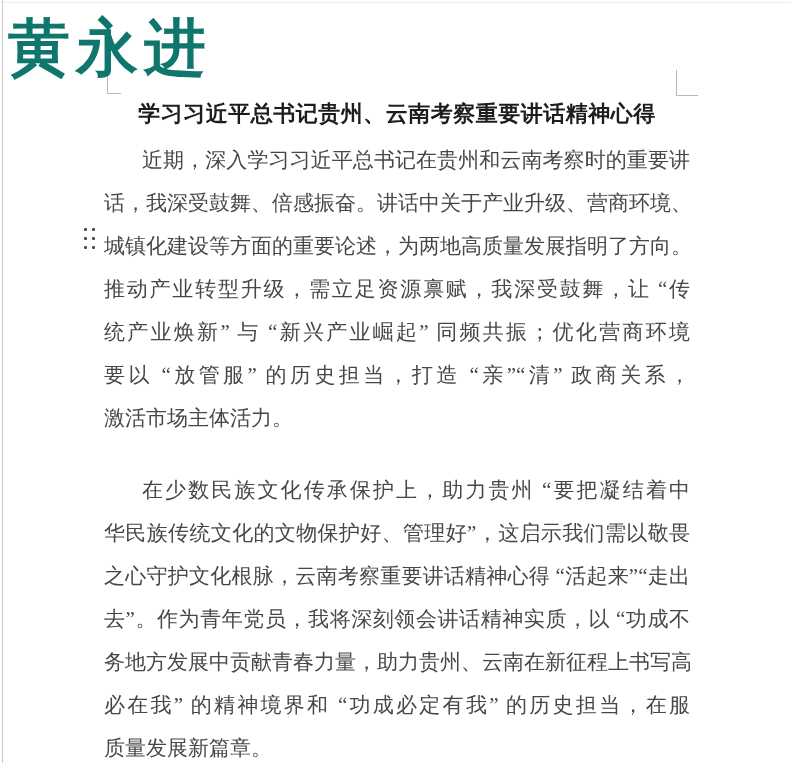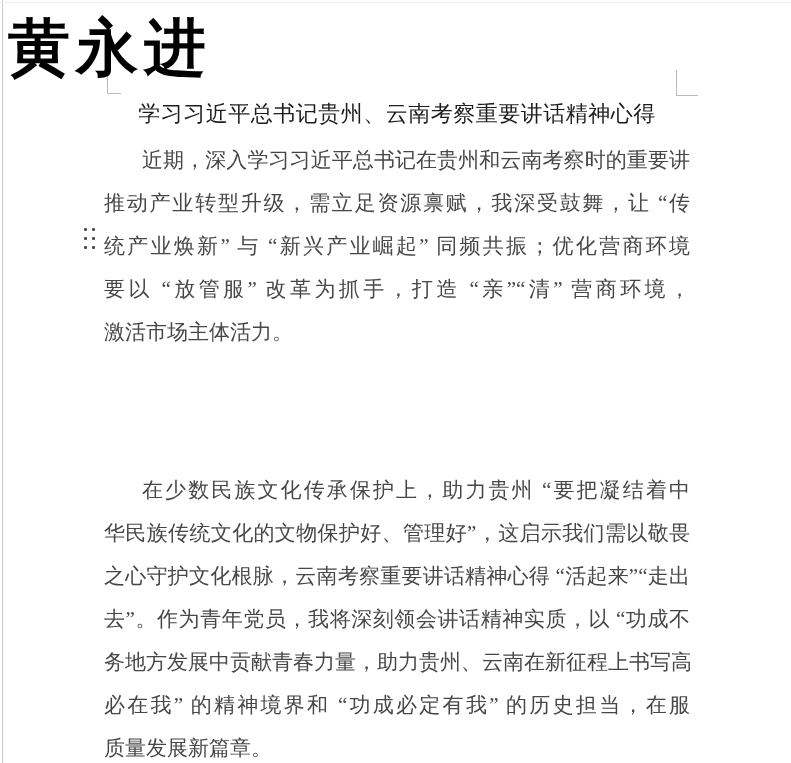--- a/index.html
+++ b/index.html
@@ -31,21 +31,21 @@
   }
   
   .author-name {
     position: absolute;
     left: 8px; top: 10px;
     font-family: "Liberation Sans", sans-serif;
     font-weight: 900;
     font-size: 62px;
     line-height: 76px;
     letter-spacing: 6px;
-    color: #000000;
+    color: #0f766e;
     white-space: nowrap;
     z-index: 3;
   }
   
   .corner-mark {
     position: absolute;
     border-left: 1px solid #b9b9b9;
     border-bottom: 1px solid #b9b9b9;
     z-index: 1;
   }
@@ -67,21 +67,21 @@
     width: 3px; height: 3px;
     background: #4d4d4d;
     border-radius: 1px;
   }
   
   .doc-title {
     position: absolute;
     left: 104px; top: 100px;
     width: 586px;
     font-family: "Liberation Sans", sans-serif;
-    font-weight: normal;
+    font-weight: bold;
     font-size: 22px;
     line-height: 28px;
     letter-spacing: 0.5px;
     text-align: center;
     color: #1d1d1d;
     z-index: 2;
   }
   .para {
     position: absolute;
     left: 104px;
@@ -127,23 +127,25 @@
     <i></i>
     <i></i>
     <i></i>
     <i></i>
   </div>
 
   <div class="doc-title">学习习近平总书记贵州、云南考察重要讲话精神心得</div>
 
   <div class="para para-1">
     <span class="ln ln-indent">近期，深入学习习近平总书记在贵州和云南考察时的重要讲</span>
+    <span class="ln">话，我深受鼓舞、倍感振奋。讲话中关于产业升级、营商环境、</span>
+    <span class="ln">城镇化建设等方面的重要论述，为两地高质量发展指明了方向。</span>
     <span class="ln">推动产业转型升级，需立足资源禀赋，我深受鼓舞，让 “传</span>
     <span class="ln">统产业焕新” 与 “新兴产业崛起” 同频共振；优化营商环境</span>
-    <span class="ln">要以 “放管服” 改革为抓手，打造 “亲”“清” 营商环境，</span>
+    <span class="ln">要以 “放管服” 的历史担当，打造 “亲”“清” 政商关系，</span>
     <span class="ln ln-end">激活市场主体活力。</span>
   </div>
 
   <div class="para para-2">
     <span class="ln ln-indent">在少数民族文化传承保护上，助力贵州 “要把凝结着中</span>
     <span class="ln">华民族传统文化的文物保护好、管理好”，这启示我们需以敬畏</span>
     <span class="ln">之心守护文化根脉，云南考察重要讲话精神心得 “活起来”“走出</span>
     <span class="ln">去”。作为青年党员，我将深刻领会讲话精神实质，以 “功成不</span>
     <span class="ln">务地方发展中贡献青春力量，助力贵州、云南在新征程上书写高</span>
     <span class="ln">必在我” 的精神境界和 “功成必定有我” 的历史担当，在服</span>

